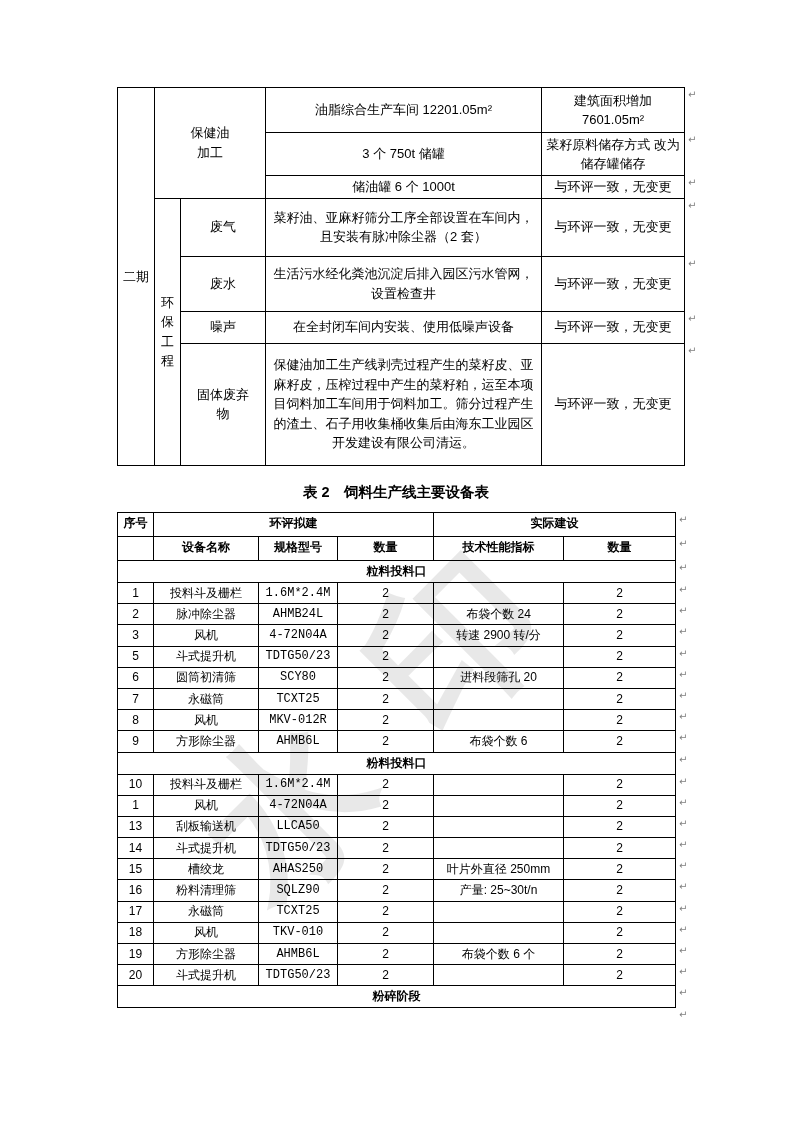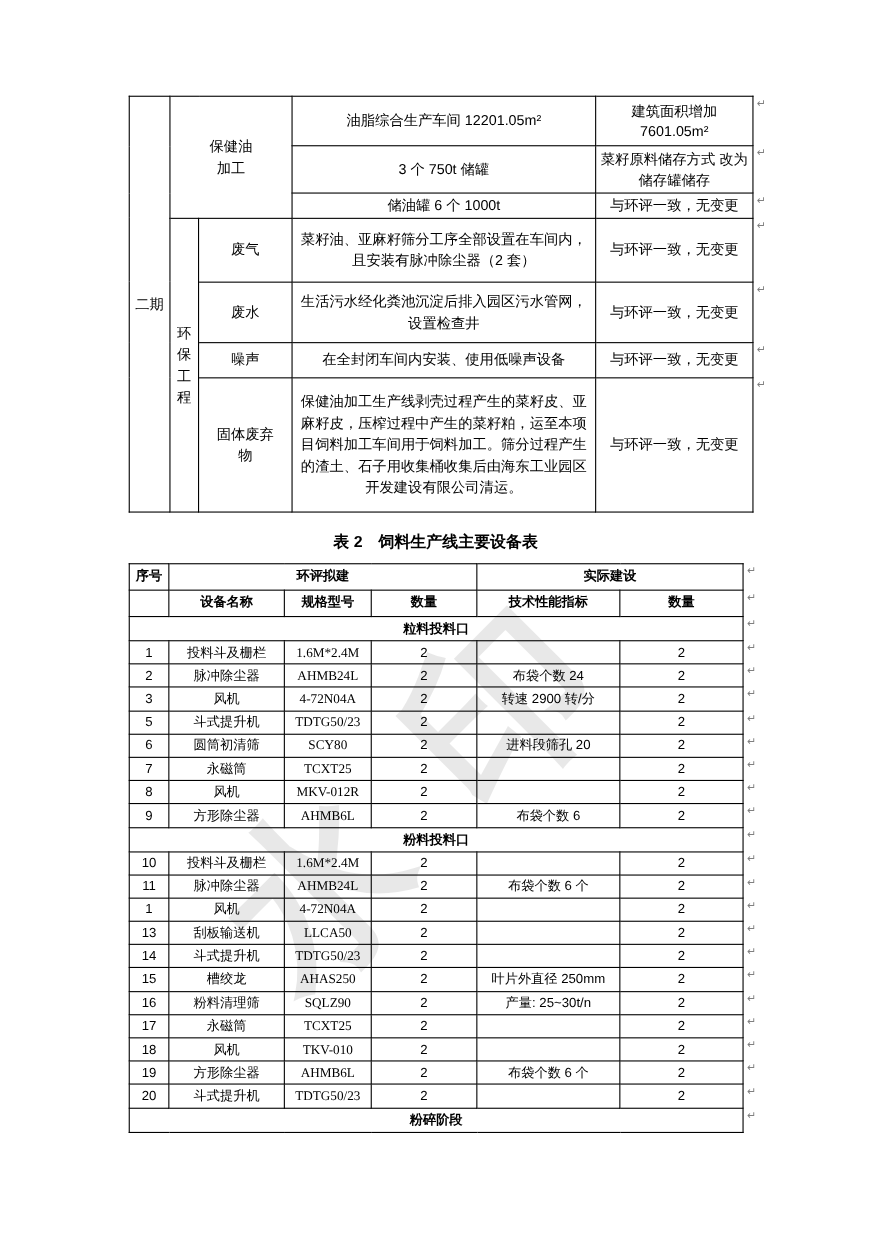--- a/index.html
+++ b/index.html
@@ -20,21 +20,21 @@
   .vcell{word-break:break-all;line-height:1.45;padding:11px 6px;}
   .pre{white-space:pre-line;}
   
   #t2title{position:absolute;left:117px;top:483px;width:558px;text-align:center;
            font-size:14.5px;font-weight:bold;z-index:1;}
   #t2wrap{left:117px;top:512px;width:558px;}
   #t2wrap td{font-size:12px;line-height:1.25;}
   .hrow td{font-weight:bold;height:21px;font-size:12.5px;font-family:Liberation Mono, monospace;}
   .section-cell{font-weight:bold;font-size:13px;height:19px;text-align:center;}
   .data-row td{height:18.2px;}
-  .mono{font-family:Liberation Serif, serif;font-size:11px;margin-top:43px;}
+  .mono{font-family:Liberation Mono, monospace;font-size:11px;margin-top:43px;}
   .pmark{position:absolute;left:100%;margin-left:4px;color:#808080;
          font-size:10px;line-height:1;z-index:2;}
 </style>
 </head>
 <body>
 
 <div id="page">
 
   <div id="watermark">水印</div>
 
@@ -191,28 +191,20 @@
           </tr>
           <tr>
             <td colspan="6" class="section-cell">粉料投料口</td>
           </tr>
           <tr class="data-row">
             <td>10</td>
             <td>投料斗及栅栏</td>
             <td class="mono">1.6M*2.4M</td>
             <td>2</td>
             <td></td>
-            <td>2</td>
-          </tr>
-          <tr class="data-row">
-            <td>11</td>
-            <td>脉冲除尘器</td>
-            <td class="mono">AHMB24L</td>
-            <td>2</td>
-            <td>布袋个数 6 个</td>
             <td>2</td>
           </tr>
           <tr class="data-row">
             <td>1</td>
             <td>风机</td>
             <td class="mono">4-72N04A</td>
             <td>2</td>
             <td></td>
             <td>2</td>
           </tr>

